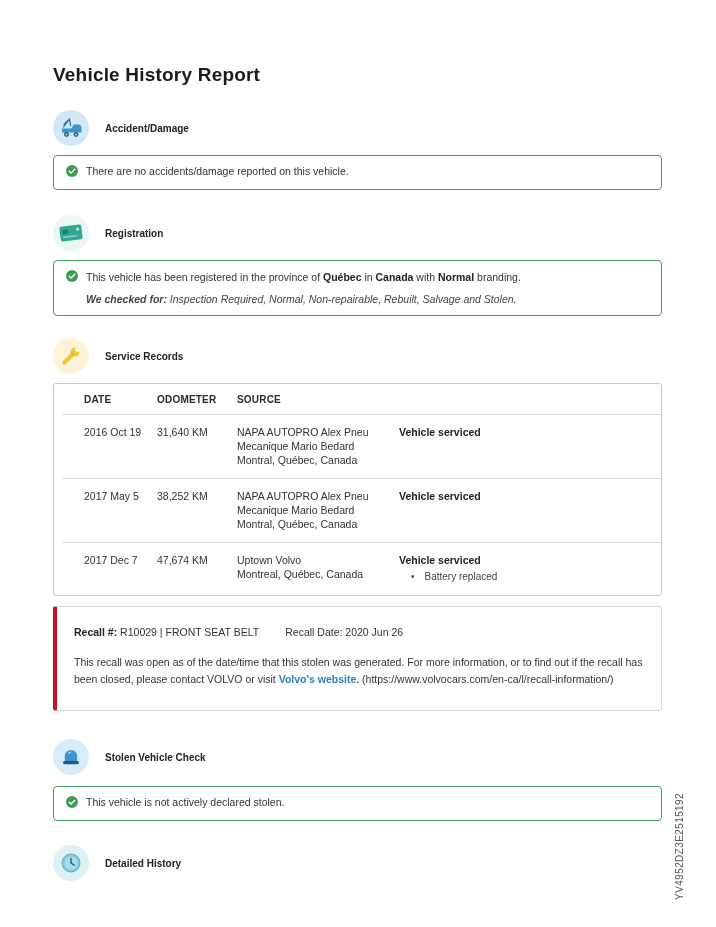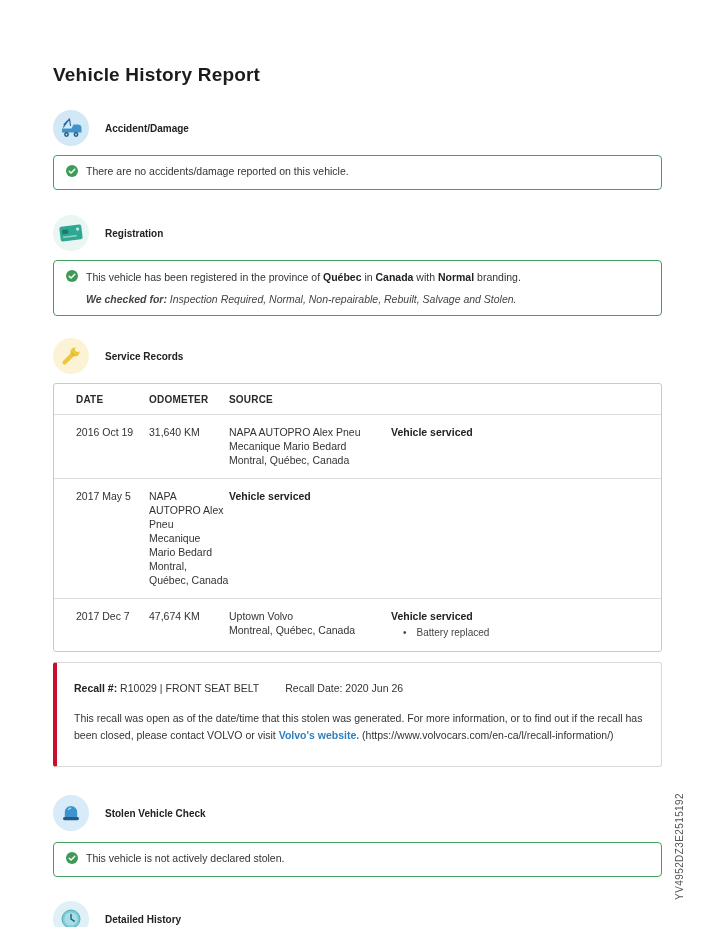--- a/index.html
+++ b/index.html
@@ -27,21 +27,21 @@
     display: flex; align-items: center; justify-content: center;
     flex: 0 0 36px;
   }
   .section-title { font-size: 10px; font-weight: 700; color: #222; }
 
   .mt-accident { margin-top: 24px; }
   .mt-alert1   { margin-top: 9px; }
   .mt-reg      { margin-top: 25px; }
   .mt-alert2   { margin-top: 9px; }
   .mt-service  { margin-top: 22px; }
-  .mt-table    { margin-top: 9px; }
+  .mt-table    { margin-top: 9px; padding-left: 8px; }
   .mt-recalls  { margin-top: 20px; }
   .mt-card     { margin-top: 10px; }
   .mt-stolen   { margin-top: 28px; }
   .mt-alert3   { margin-top: 11px; }
   .mt-detailed { margin-top: 24px; }
 
   .alert-box {
     border: 1px solid #44a05e; border-radius: 4px;
     padding: 9px 12px;
     display: flex; align-items: flex-start; gap: 8px;
@@ -181,20 +181,21 @@
         <div>Mecanique Mario Bedard</div>
         <div>Montral, Québec, Canada</div>
       </div>
       <div class="td td-details">
         <div class="svc-bold">Vehicle serviced</div>
       </div>
     </div>
 
     <div class="trow">
       <div class="td">2017 May 5</div>
+      <div class="td">38,252 KM</div>
       <div class="td td-source">
         <div>NAPA AUTOPRO Alex Pneu</div>
         <div>Mecanique Mario Bedard</div>
         <div>Montral, Québec, Canada</div>
       </div>
       <div class="td td-details">
         <div class="svc-bold">Vehicle serviced</div>
       </div>
     </div>
 

